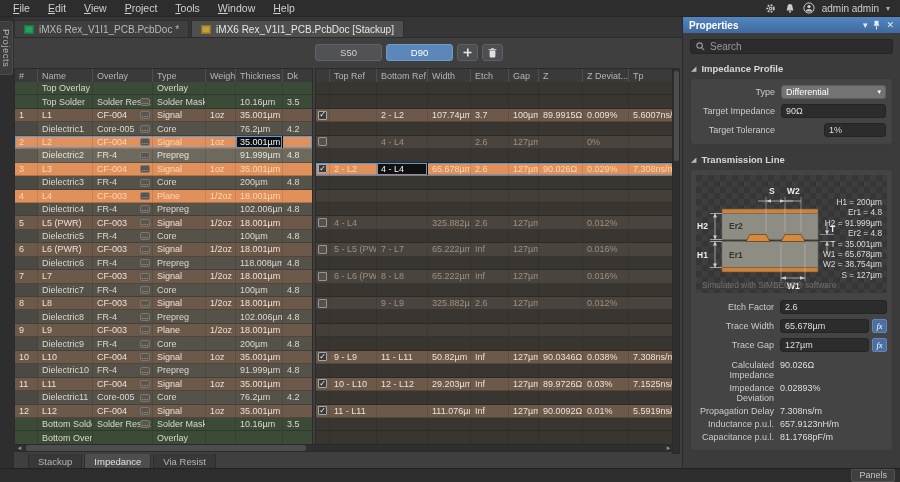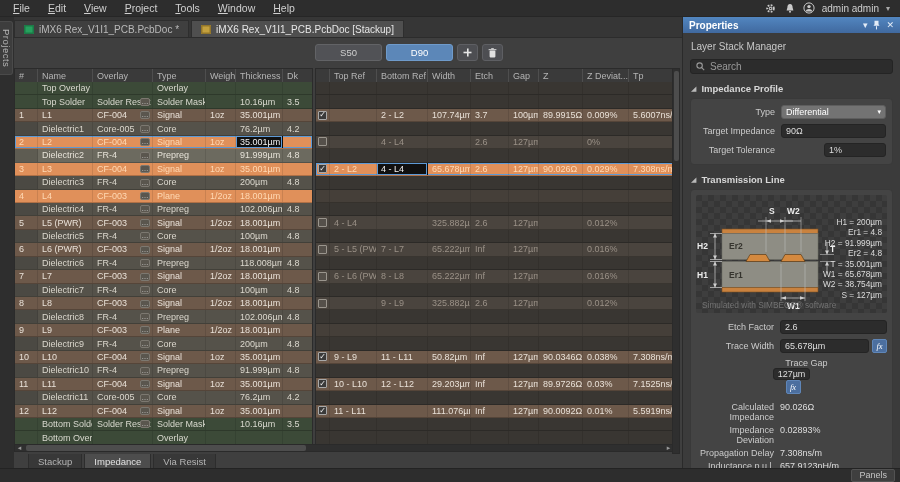--- a/index.html
+++ b/index.html
@@ -824,21 +824,20 @@
       <span class="props-hicon">▾</span>
       <span class="props-hicon">
         <svg width="7" height="10" viewBox="0 0 7 10">
             <path d="M1.5 0.8 h4 v3.4 l1 1.6 H0.5 l1-1.6 z" fill="#e3ecf7"></path>
             <rect x="3" y="6.2" width="1" height="3.2" fill="#e3ecf7"></rect>
           </svg>
       </span>
       <span class="props-hicon">✕</span>
     </div>
     <div class="props-body">
-      <div class="props-sub">Layer Stack Manager</div>
       <div class="searchbox">
         <svg width="9" height="9" viewBox="0 0 9 9">
             <circle cx="3.6" cy="3.6" r="2.7" fill="none" stroke="#9a9a9a" stroke-width="1.1"></circle>
             <line x1="5.7" y1="5.7" x2="8.2" y2="8.2" stroke="#9a9a9a" stroke-width="1.1"></line>
           </svg>
         <span>Search</span>
       </div>
 
       <div class="sec-head">
         <span class="sec-arrow">◢</span>
@@ -932,21 +931,21 @@
 
         <div class="frow">
           <span class="flabel">Etch Factor</span>
           <span class="finput">2.6</span>
         </div>
         <div class="frow">
           <span class="flabel">Trace Width</span>
           <span class="finput">65.678µm</span>
           <span class="fxbtn">fx</span>
         </div>
-        <div class="frow" style="margin-bottom:8px;flex-direction:column;">
+        <div class="frow" style="margin-bottom:8px;">
           <span class="flabel">Trace Gap</span>
           <span class="finput">127µm</span>
           <span class="fxbtn">fx</span>
         </div>
         <div class="calcrow">
             <span class="flabel">Calculated Impedance</span>
             <span class="calcval">90.026Ω</span>
           </div>
         <div class="calcrow">
             <span class="flabel">Impedance Deviation</span>

